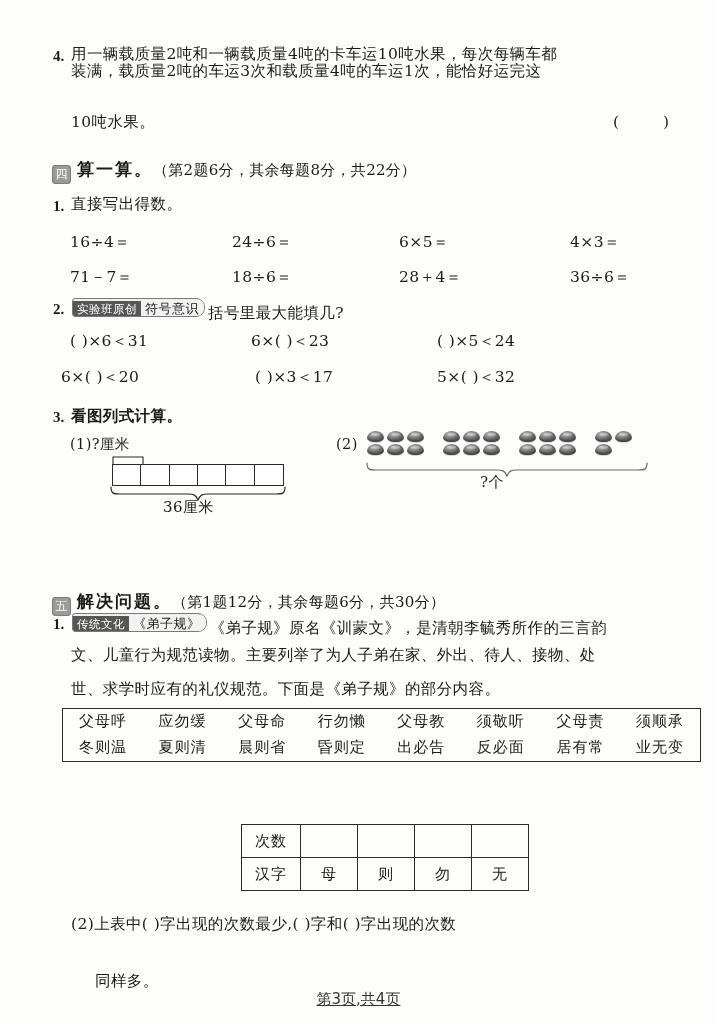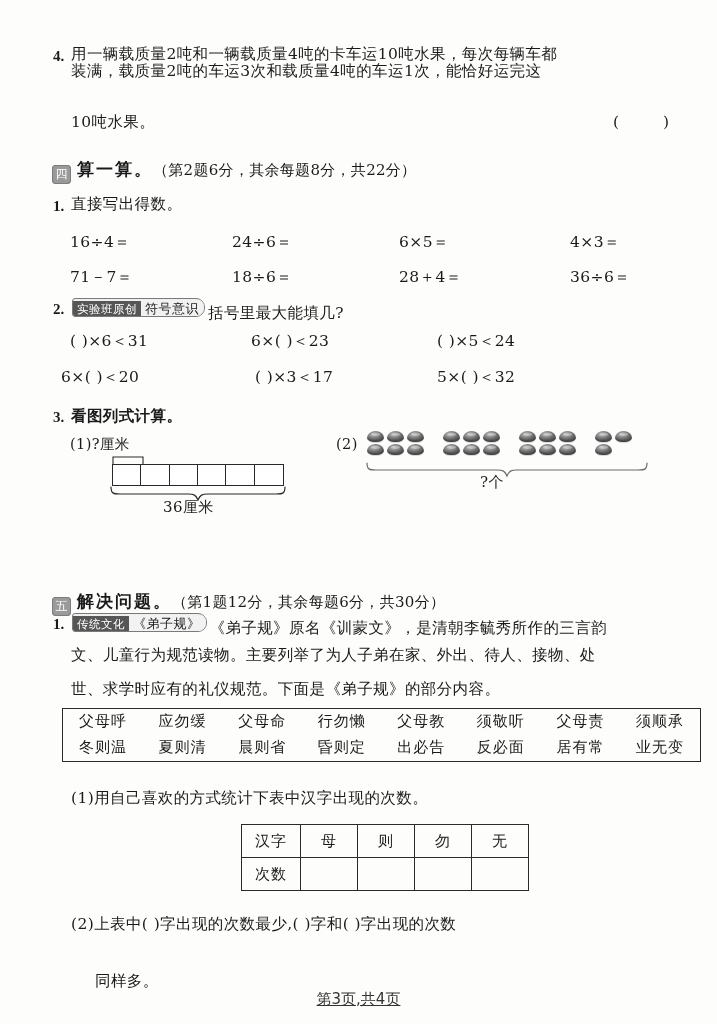--- a/index.html
+++ b/index.html
@@ -314,40 +314,37 @@
       <td>晨则省</td>
       <td>昏则定</td>
       <td>出必告</td>
       <td>反必面</td>
       <td>居有常</td>
       <td>业无变</td>
     </tr>
   </tbody>
     </table>
 
-  <div class="abs body-line" style="left:71px; top:791px;">
-    <span>(1)</span><span>用自己喜欢的方式统计下表中汉字出现的次数。</span>
-  </div>
 
   <table class="cnt-table" style="left:241px; top:824px;">
     <tbody>
         <tr>
+      <td class="lead">次数</td>
+      <td></td>
+      <td></td>
+      <td></td>
+      <td></td>
+    </tr>
+    <tr>
       <td class="lead">汉字</td>
       <td>母</td>
       <td>则</td>
       <td>勿</td>
       <td>无</td>
     </tr>
-    <tr>
-      <td class="lead">次数</td>
-      <td></td>
-      <td></td>
-      <td></td>
-      <td></td>
-    </tr>
   </tbody>
     </table>
 
   <div class="abs body-line" style="left:71px; top:917px;">
     <span>(2)</span><span>上表中(        )字出现的次数最少,(        )字和(        )字出现的次数</span>
   </div>
   <div class="abs body-line" style="left:95px; top:974px;">同样多。</div>
 
   <div class="footer" style="top:990px;">第3页,共4页</div>
 

